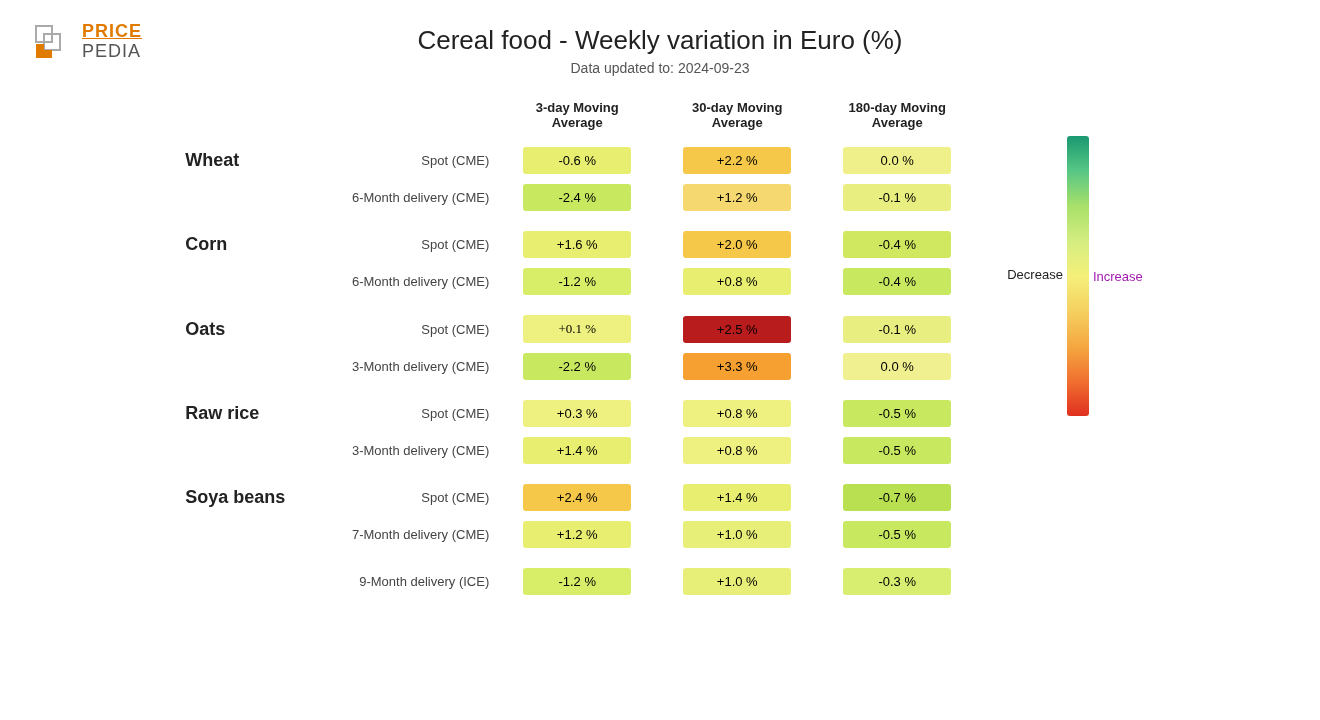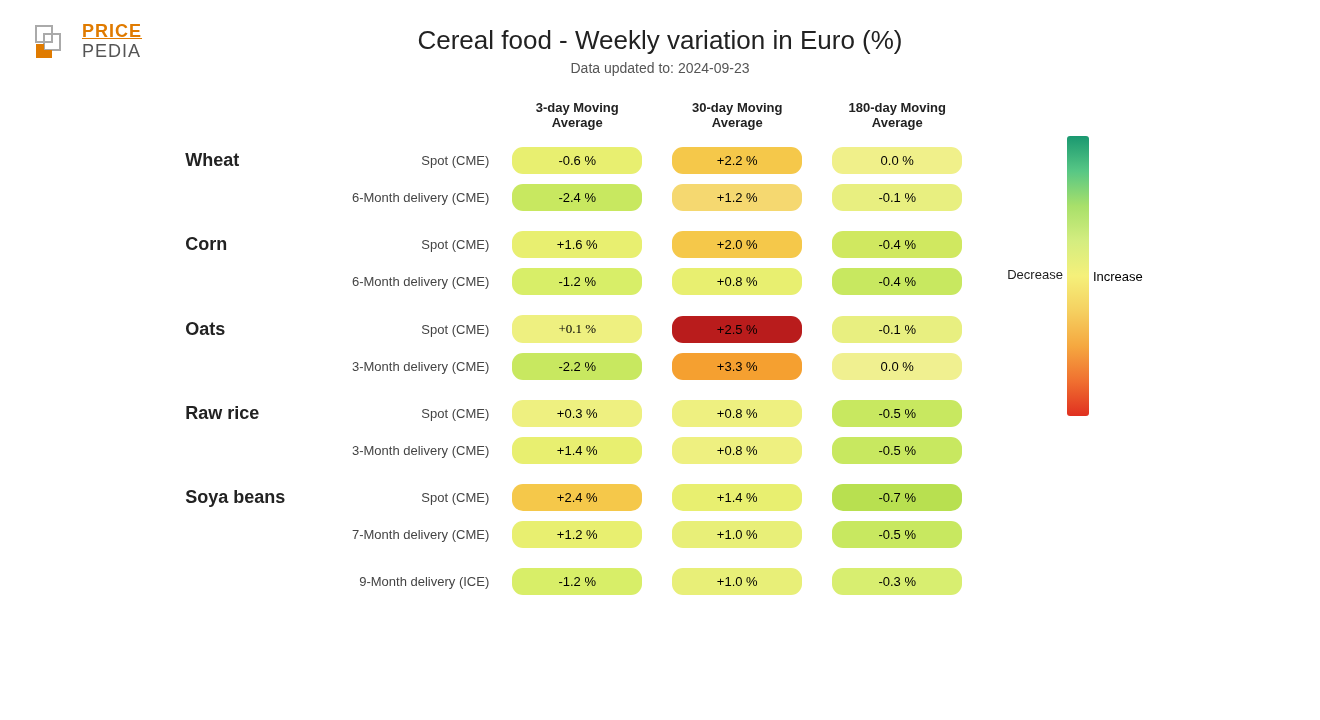--- a/index.html
+++ b/index.html
@@ -107,24 +107,24 @@
     td.row-label {
       text-align: right;
       color: #444;
       font-size: 13px;
       white-space: nowrap;
       padding-right: 8px;
     }
 
     .cell-value {
       display: inline-block;
-      width: 130px;
+      width: 108px;
       text-align: center;
       padding: 6px 8px;
-      border-radius: 11px;
+      border-radius: 3px;
       font-size: 13px;
       font-weight: normal;
     }
 
     
     
     
 
     
     .legend-area {
@@ -135,21 +135,21 @@
       padding-top: 40px;
     }
     .legend-label-top {
       font-size: 13px;
       color: #222;
       font-weight: normal;
       margin-bottom: 4px;
     }
     .legend-label-bottom {
       font-size: 13px;
-      color: #000000;
+      color: #a21caf;
       font-weight: normal;
     }
     .legend-bar {
       width: 22px;
       height: 280px;
       background: linear-gradient(to bottom, #1a9870, #57c785, #a8e06a, #d4ed80, #f5f07a, #f5d060, #f5a840, #f07030, #e03020);
       border-radius: 3px;
     }
 
     

